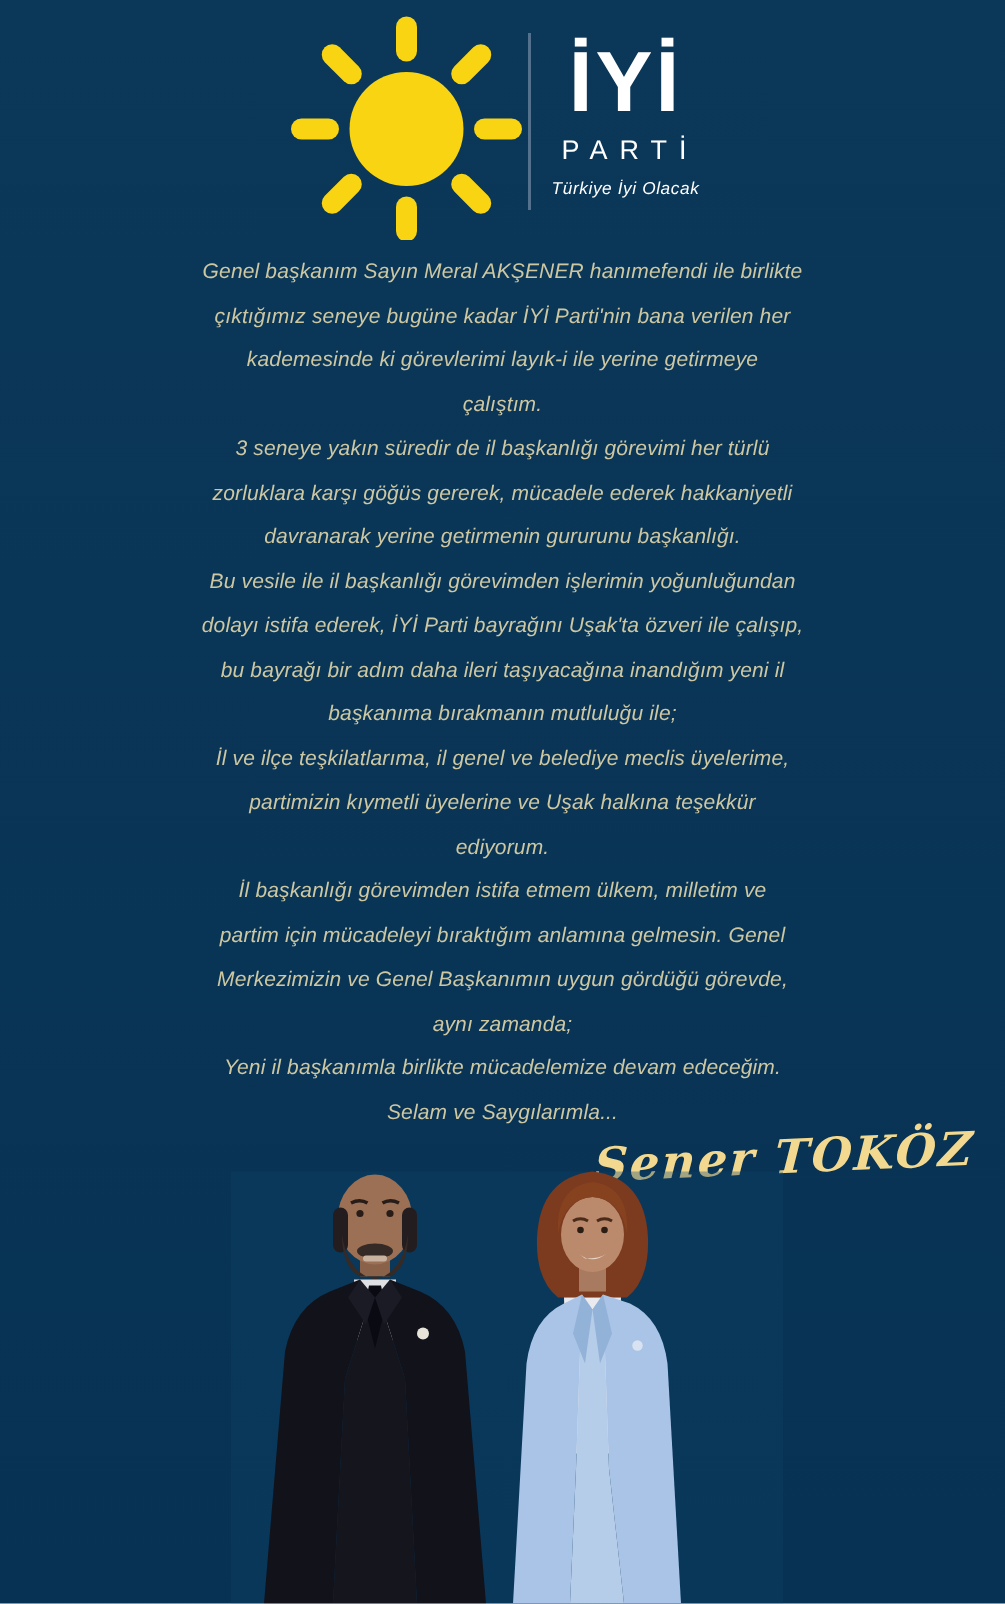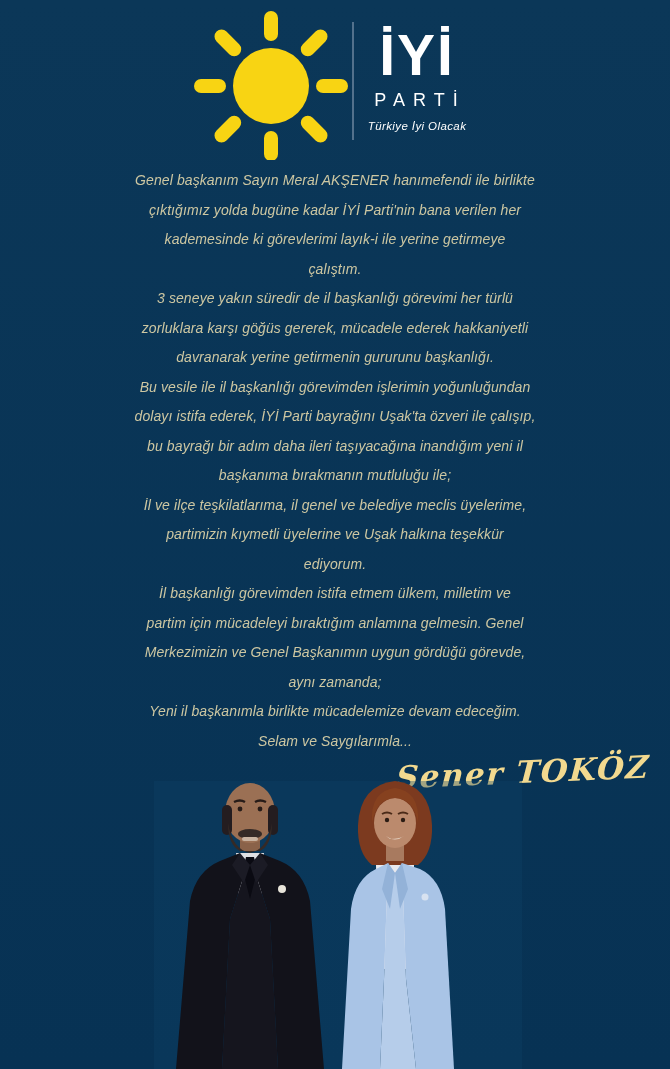--- a/index.html
+++ b/index.html
@@ -68,21 +68,21 @@
   </div>
   <div class="logo-divider"></div>
   <div class="logo-text">
     <div class="logo-iyi">İYİ</div>
     <div class="logo-parti">PARTİ</div>
     <div class="logo-slogan">Türkiye İyi Olacak</div>
   </div>
 
   <div class="statement">
       <div class="line">Genel başkanım Sayın Meral AKŞENER hanımefendi ile birlikte</div>
-      <div class="line">çıktığımız yolda bugüne kadar İYİ Parti'nin bana verilen her</div>
+      <div class="line">çıktığımız seneye bugüne kadar İYİ Parti'nin bana verilen her</div>
       <div class="line">kademesinde ki görevlerimi layık-i ile yerine getirmeye</div>
       <div class="line">çalıştım.</div>
       <div class="line">3 seneye yakın süredir de il başkanlığı görevimi her türlü</div>
       <div class="line">zorluklara karşı göğüs gererek, mücadele ederek hakkaniyetli</div>
       <div class="line">davranarak yerine getirmenin gururunu başkanlığı.</div>
       <div class="line">Bu vesile ile il başkanlığı görevimden işlerimin yoğunluğundan</div>
       <div class="line">dolayı istifa ederek, İYİ Parti bayrağını Uşak'ta özveri ile çalışıp,</div>
       <div class="line">bu bayrağı bir adım daha ileri taşıyacağına inandığım yeni il</div>
       <div class="line">başkanıma bırakmanın mutluluğu ile;</div>
       <div class="line">İl ve ilçe teşkilatlarıma, il genel ve belediye meclis üyelerime,</div>

